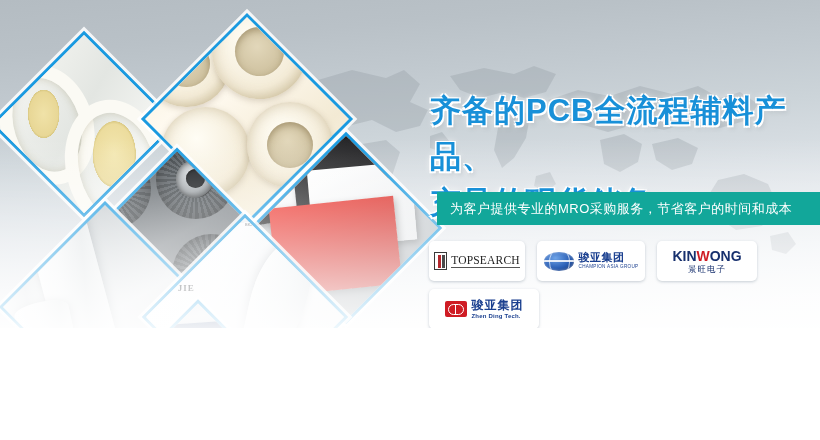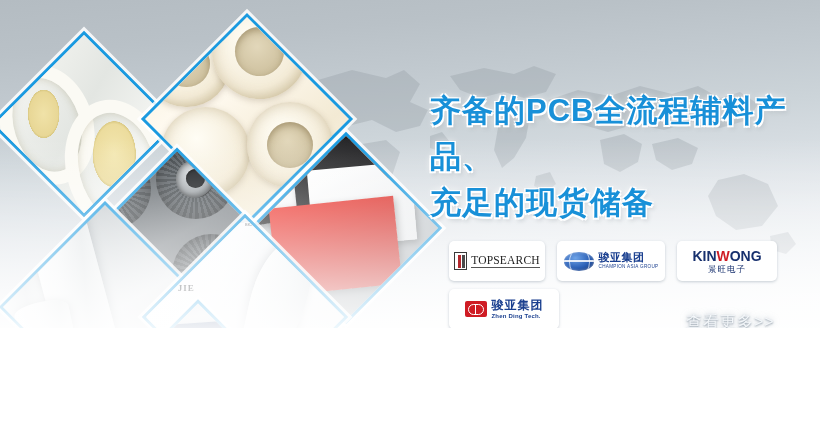--- a/index.html
+++ b/index.html
@@ -210,21 +210,21 @@
   }
   .subbar span {
     color: #ffffff;
     font-size: 13px;
     padding-left: 13px;
     letter-spacing: .5px;
     white-space: nowrap;
   }
 
   
-  .logos { position:absolute; left:449px; top:241px; width:340px; }
+  .logos { position:absolute; left:429px; top:241px; width:340px; }
   .logorow { display:flex; gap:12px; }
   .logorow + .logorow { margin-top: 8px; }
   .logocard {
     background:#ffffff;
     border-radius:5px;
     box-shadow: 0 1px 3px rgba(70,90,110,0.28);
     height:40px;
     display:flex; align-items:center; justify-content:center;
     box-sizing:border-box;
   }
@@ -401,20 +401,23 @@
   </div>
 
   <div class="haze"></div>
   <div class="haze2"></div>
 
   <div class="headline">
     <span>齐备的PCB全流程辅料产品、</span>
     <span class="l2">充足的现货储备</span>
   </div>
 
+  <div class="subbar">
+    <span>为客户提供专业的MRO采购服务，节省客户的时间和成本</span>
+  </div>
 
   <div class="logos">
 
     <div class="logorow">
 
       <div class="logocard card-topsearch">
         <div class="ts">
           <span class="ts-mark">
               <i></i>
               <b></b>
@@ -449,15 +452,14 @@
           <span class="zd-txt">
             <span class="zd-cn" style="display:block">骏亚集团</span>
             <span class="zd-en" style="display:block">Zhen Ding Tech.</span>
           </span>
         </div>
       </div>
     </div>
 
   </div>
 
-  <div class="morelink">查看更多&gt;&gt;</div>
 
 </div>
 
 </body></html>

